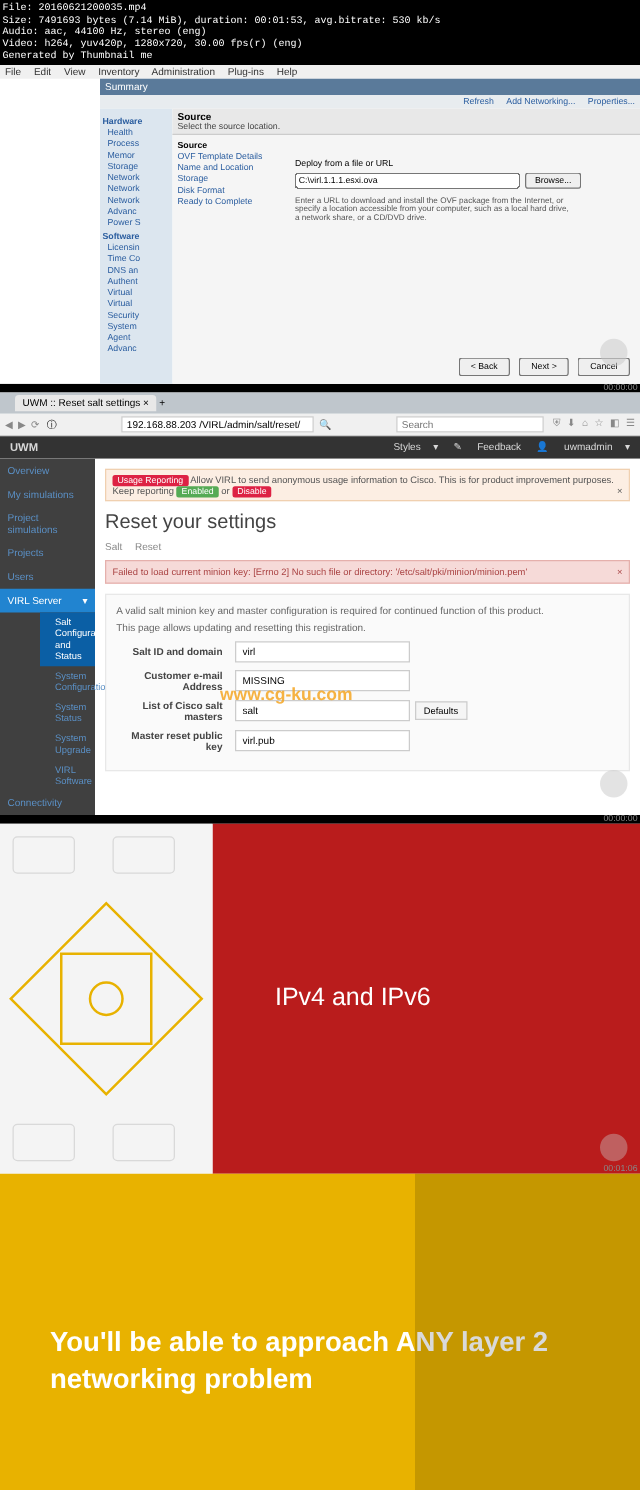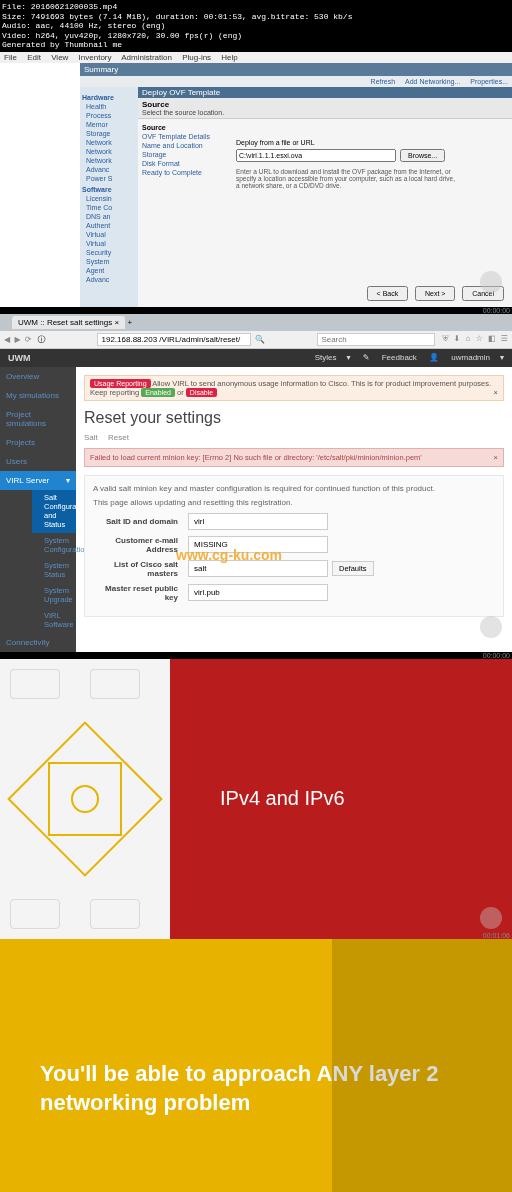--- a/index.html
+++ b/index.html
@@ -29,21 +29,21 @@
 .wiz-title { background: #e8e8e8; padding: 2px 4px; border-bottom: 1px solid #ccc; }
 .wiz-title .big { font-weight: bold; font-size: 8px; }
 .wiz-title .small { font-size: 7px; color: #444; }
 .wiz-body { display: flex; }
 .wiz-nav { width: 90px; padding: 4px; font-size: 7px; }
 .wiz-nav div { padding: 1px 0; color: #2a5d9f; }
 .wiz-nav .active { color: #000; font-weight: bold; }
 .wiz-form { flex: 1; padding: 20px 8px 8px; font-size: 7px; }
 .wiz-form .lbl { margin-bottom: 3px; }
 .wiz-form .row { display: flex; gap: 4px; margin-bottom: 6px; }
-.wiz-form input[type="text"] { width: 160px; font-size: 7px; padding: 1px; }
+.wiz-form input[type="text"] { width: 180px; font-size: 7px; padding: 1px; }
 .wiz-form .browse { font-size: 7px; padding: 1px 6px; }
 .wiz-form .hint { color: #555; font-size: 6.5px; max-width: 220px; }
 .wiz-footer { position: absolute; bottom: 6px; right: 8px; }
 .wiz-footer button { font-size: 7px; padding: 2px 8px; margin-left: 4px; }
 .time1 { background: #000; color: #888; text-align: right; font-size: 7px; padding: 0 2px; }
 .play1 { position: relative; height: 0; }
 .play1 .circle { position: absolute; right: 10px; bottom: 14px; width: 22px; height: 22px; border-radius: 50%; background: rgba(200,200,200,0.5); }
 
 
 .s2 { }
@@ -161,21 +161,20 @@
           <div class="item">DNS an</div>
           <div class="item">Authent</div>
           <div class="item">Virtual</div>
           <div class="item">Virtual</div>
           <div class="item">Security</div>
           <div class="item">System</div>
           <div class="item">Agent</div>
           <div class="item">Advanc</div>
         </div>
         <div class="wizard">
-          <div style="background:#4a6e8f;color:#fff;font-size:8px;padding:1px 4px;">Deploy OVF Template</div>
           <div class="wiz-title">
             <div class="big">Source</div>
             <div class="small">Select the source location.</div>
           </div>
           <div class="wiz-body">
             <div class="wiz-nav">
               <div class="active">Source</div>
               <div>OVF Template Details</div>
               <div>Name and Location</div>
               <div>Storage</div>

